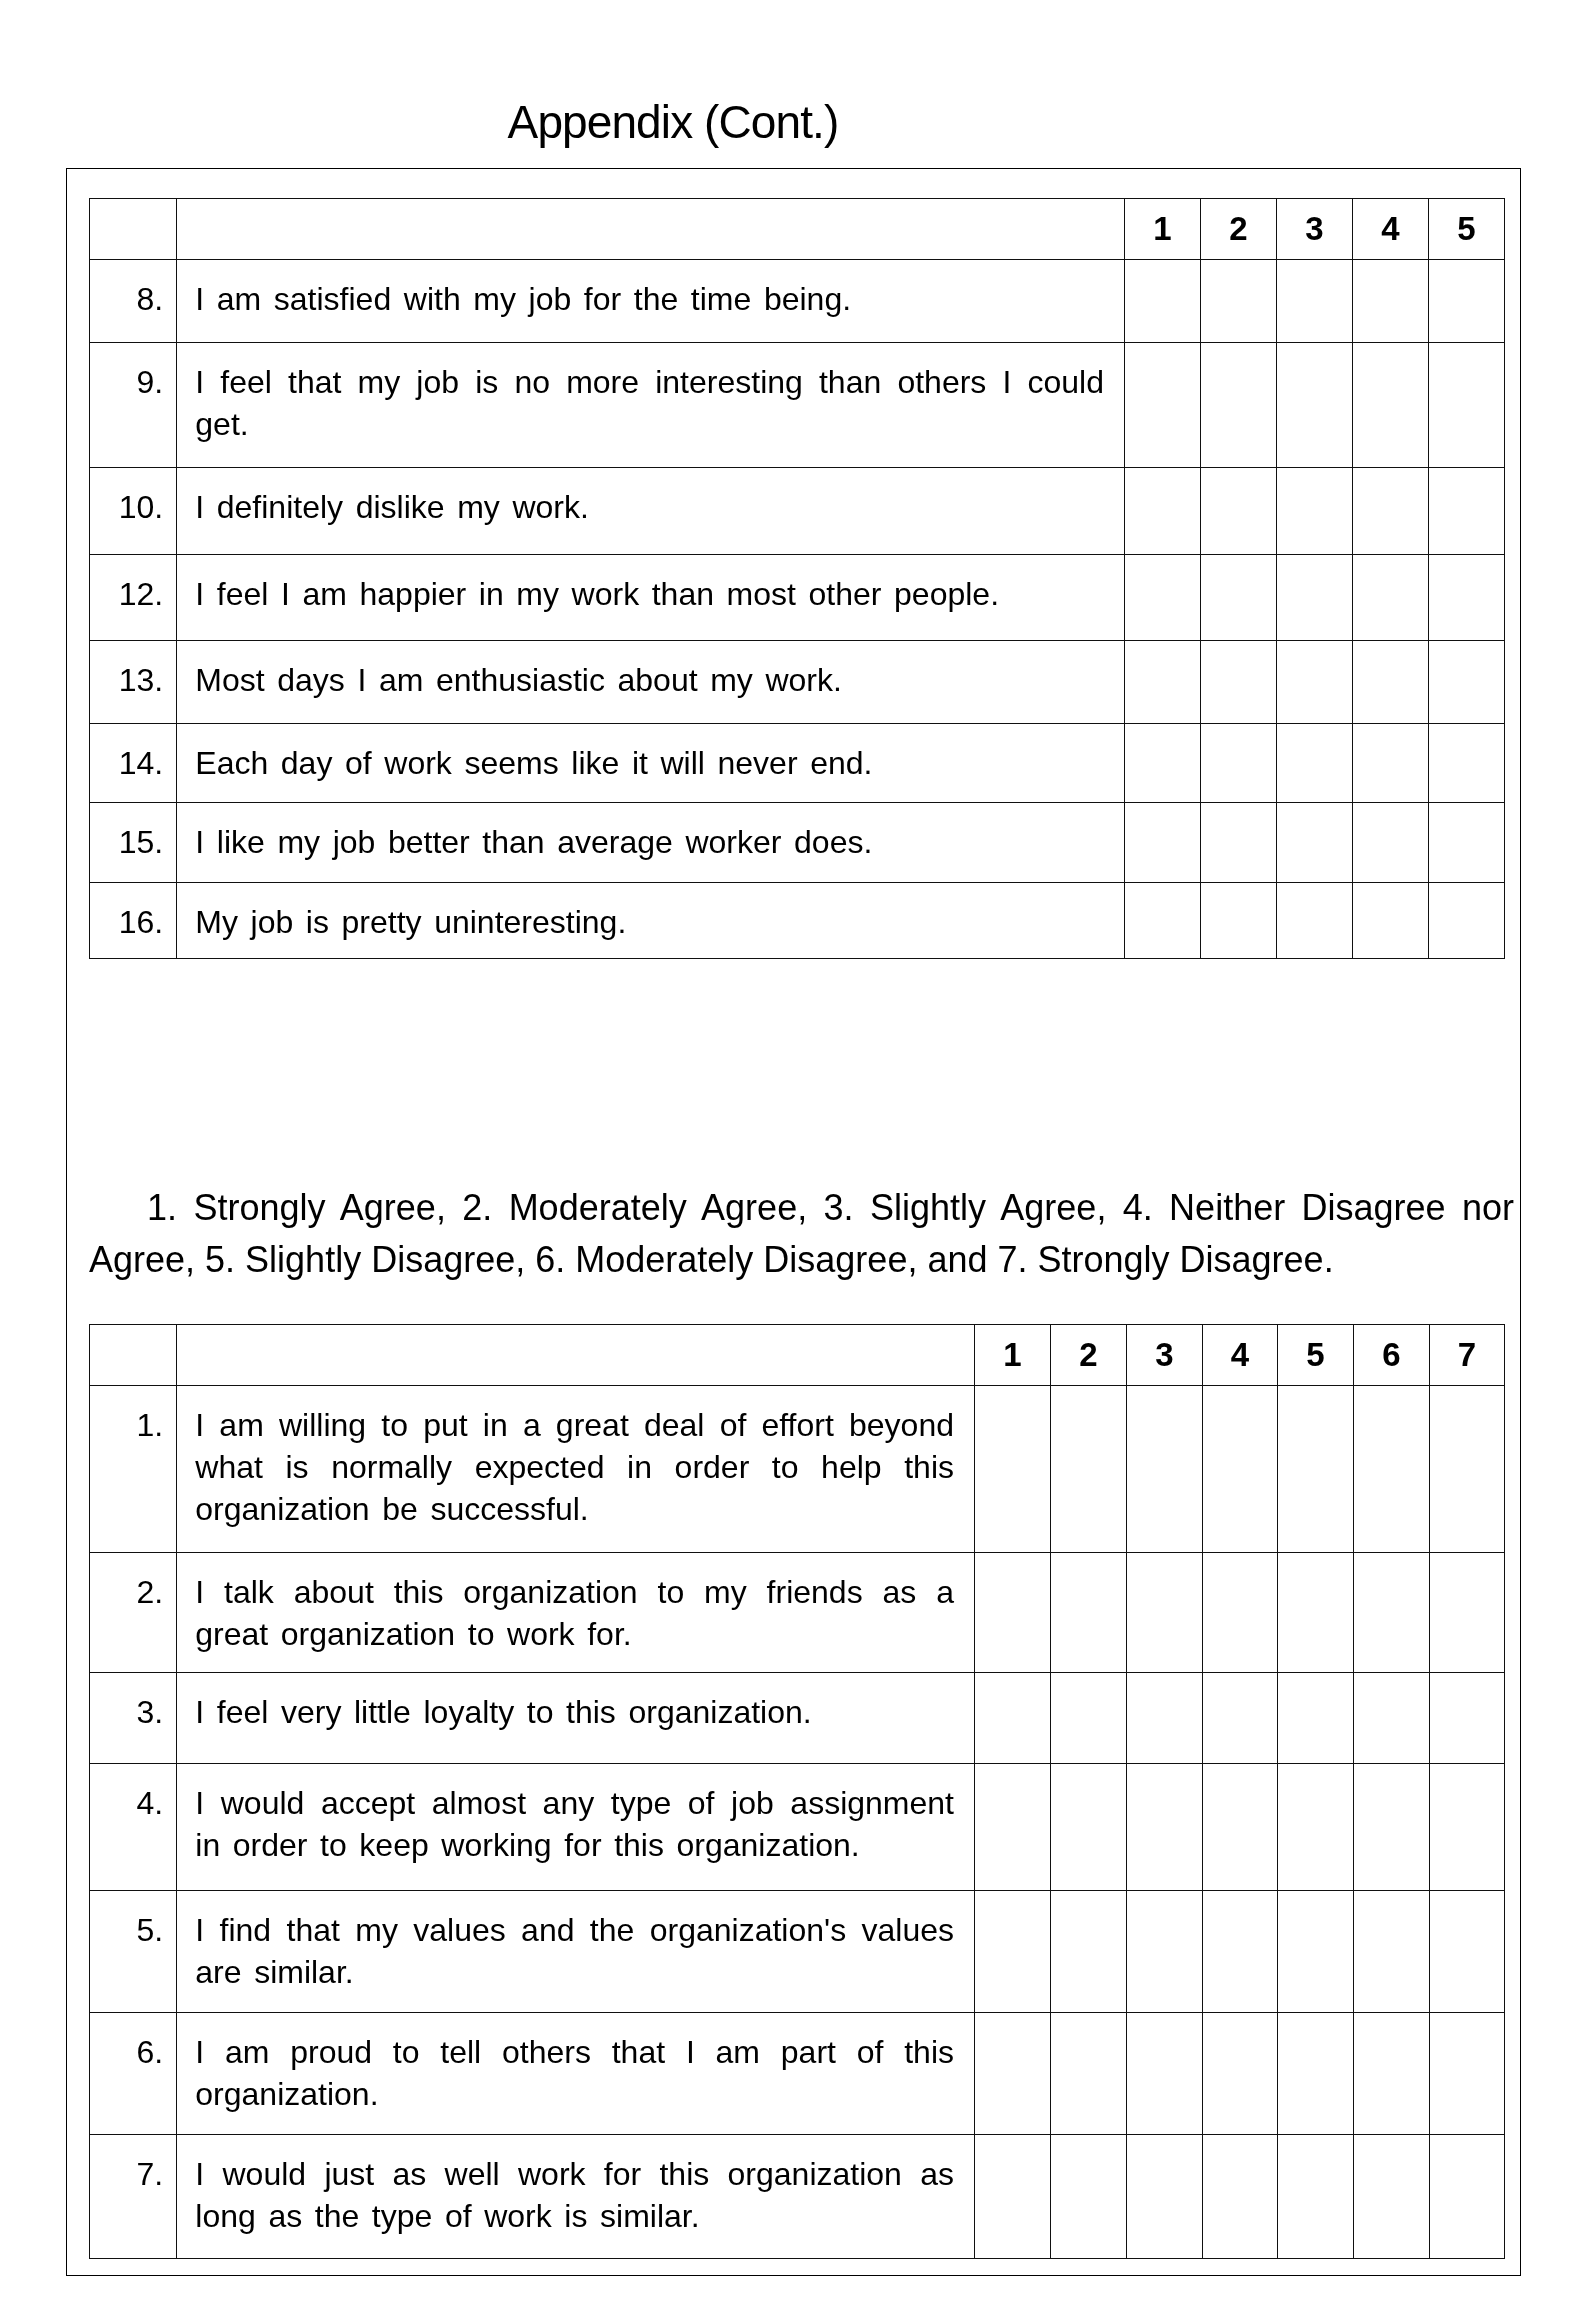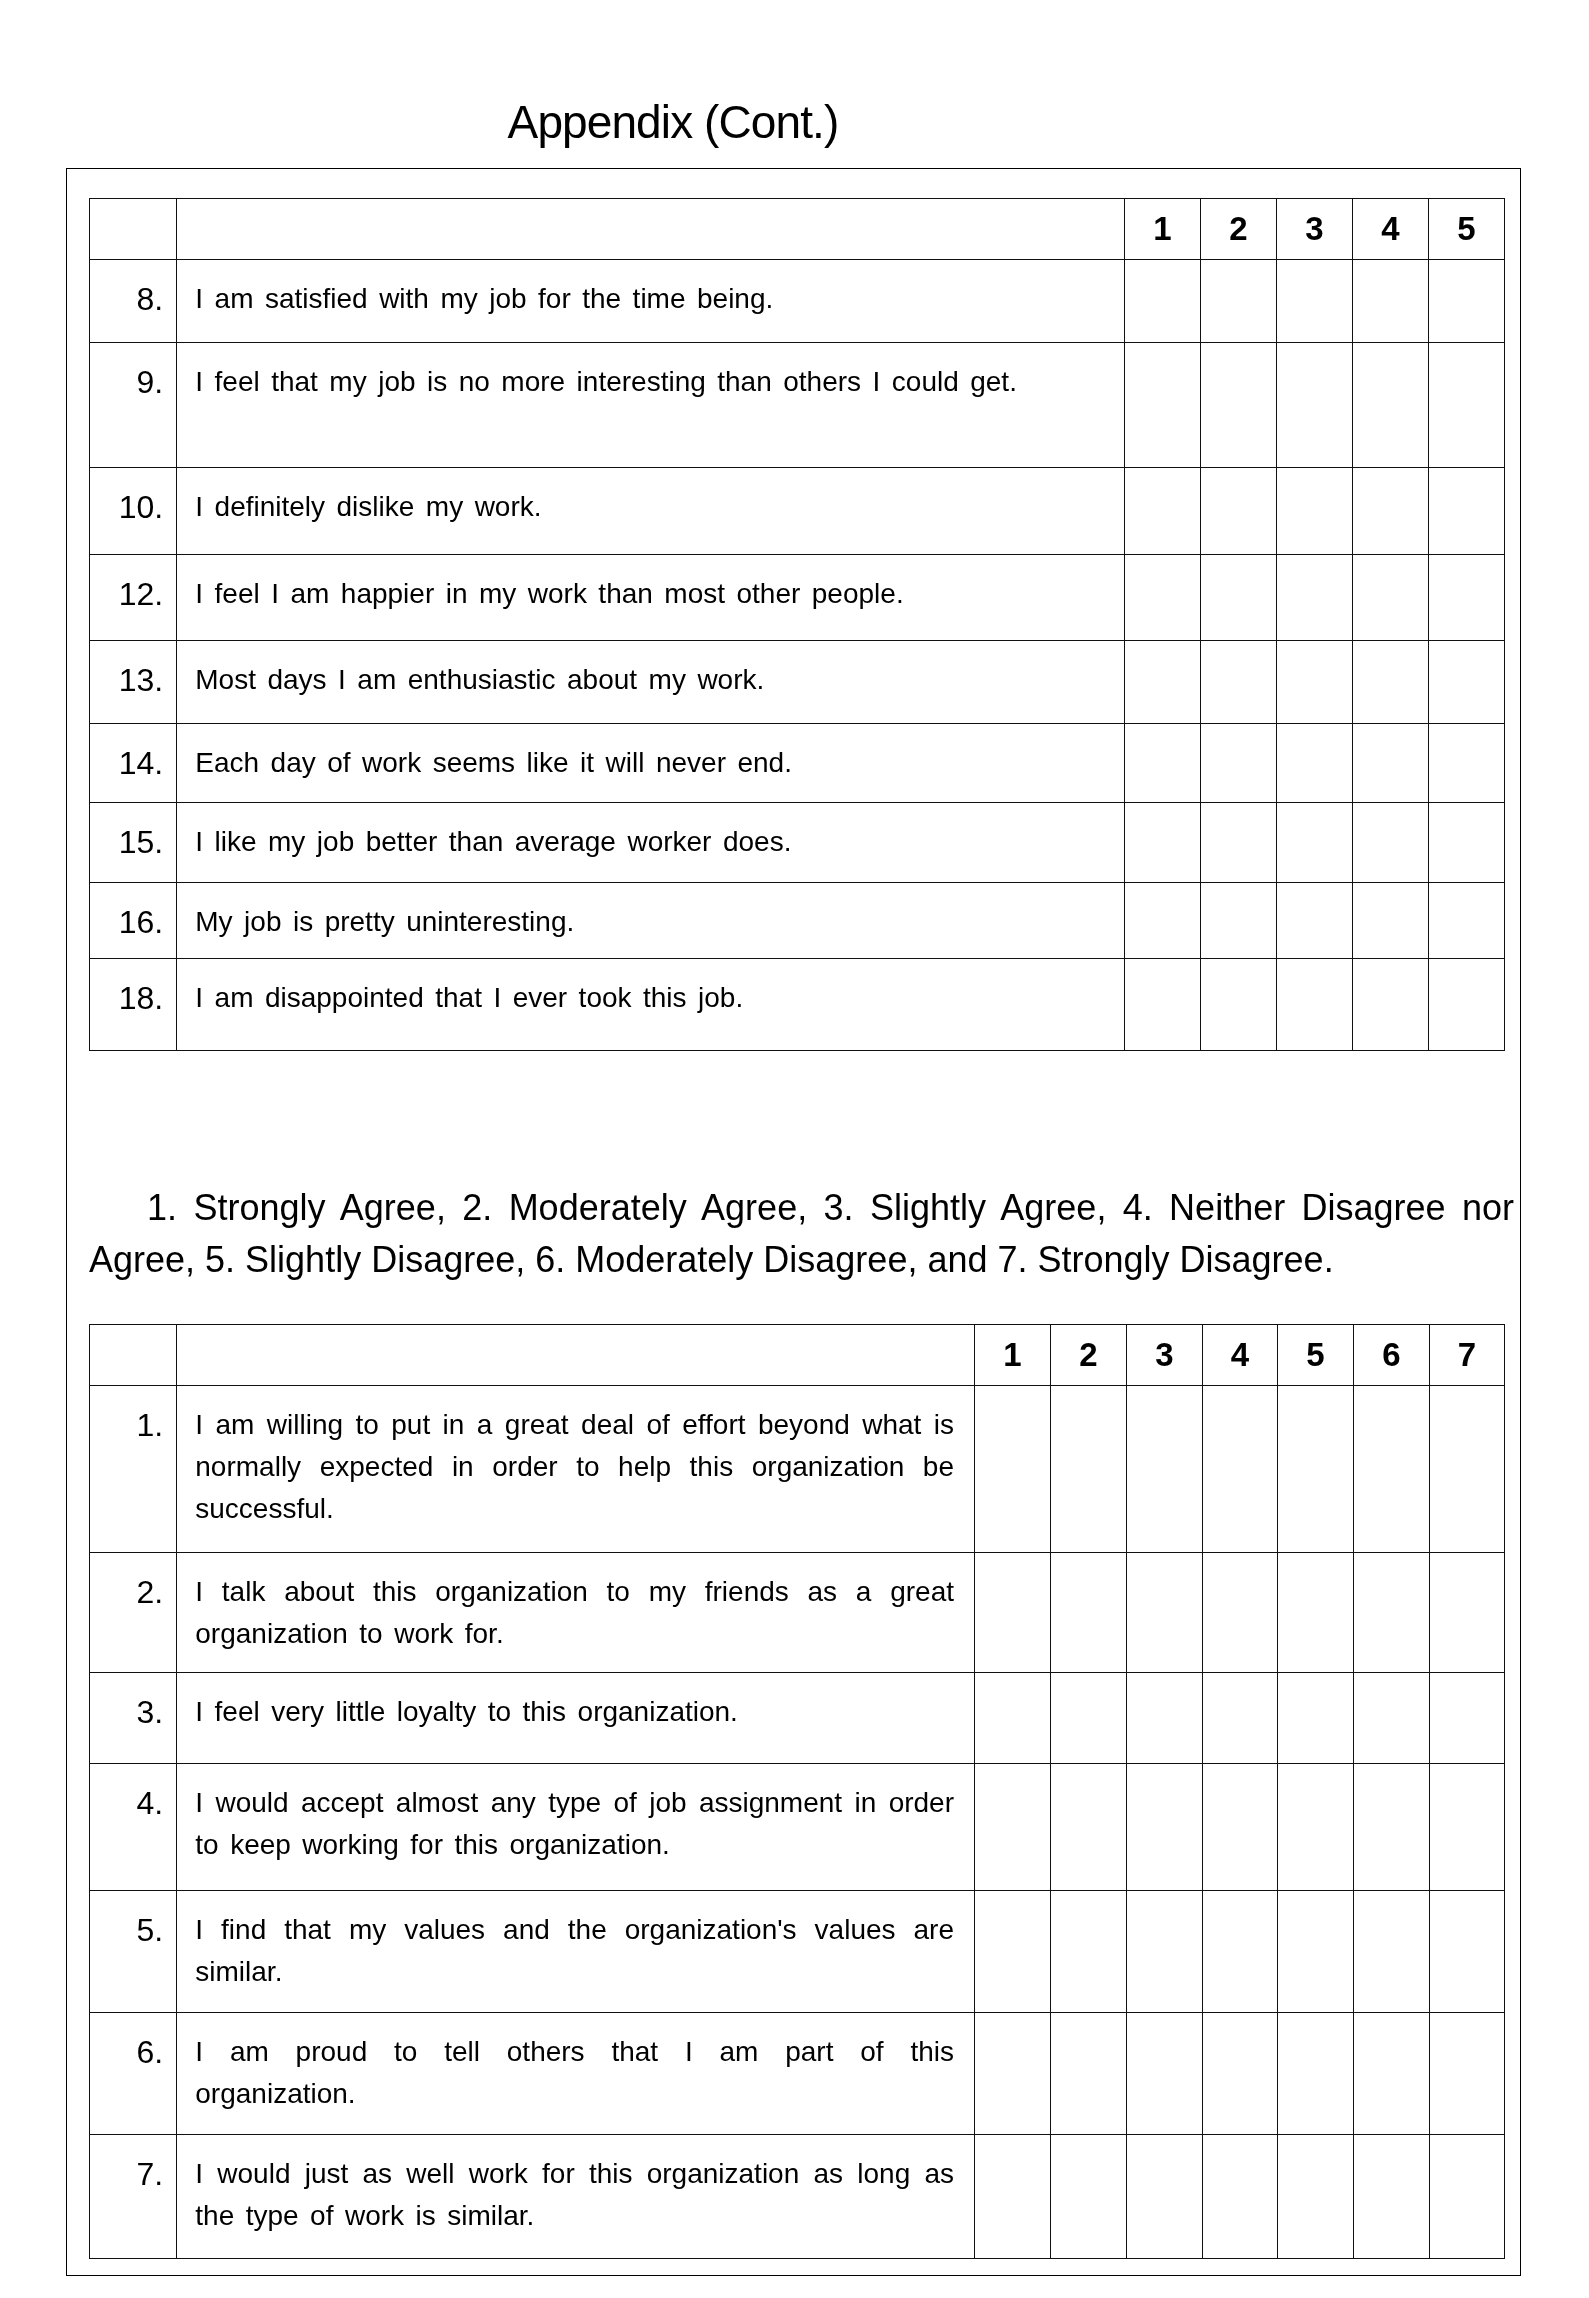--- a/index.html
+++ b/index.html
@@ -20,21 +20,21 @@
     border-collapse: collapse; table-layout: fixed;
   }
   table.q td {
     border: 1.8px solid #111; padding: 0; vertical-align: top; box-sizing: border-box;
   }
   table.q td.num {
     text-align: right; padding-right: 12.8px; font-size: 32px; line-height: 42px; padding-top: 18.3px;
   }
   table.q td.txt {
     text-align: justify; padding-left: 18.3px; padding-right: 20px;
-    font-size: 28px; line-height: 42px; padding-top: 18.3px; word-spacing: 3.7px;
+    font-size: 32px; line-height: 42px; padding-top: 18.3px; word-spacing: 3.7px;
   }
   table.q td.hd {
     text-align: center; vertical-align: middle; font-weight: bold; font-size: 33px;
   }
   .legend {
     position: absolute; left: 89px; width: 1425px; top: 1182px;
     font-size: 36px; line-height: 52px; text-align: justify; text-indent: 58px;
   }
 </style>
 </head>
@@ -123,29 +123,20 @@
     <td class="txt">I like my job better than average worker does.</td>
     <td></td>
         <td></td>
         <td></td>
         <td></td>
         <td></td>
   </tr>
   <tr style="height:76px">
     <td class="num">16.</td>
     <td class="txt">My job is pretty uninteresting.</td>
-    <td></td>
-        <td></td>
-        <td></td>
-        <td></td>
-        <td></td>
-  </tr>
-  <tr style="height:92px">
-    <td class="num">18.</td>
-    <td class="txt">I am disappointed that I ever took this job.</td>
     <td></td>
         <td></td>
         <td></td>
         <td></td>
         <td></td>
   </tr>
 </tbody>
   </table>
 
 <div class="legend">1. Strongly Agree, 2. Moderately Agree, 3. Slightly Agree, 4. Neither Disagree nor Agree, 5. Slightly Disagree, 6. Moderately Disagree, and 7. Strongly Disagree.</div>

